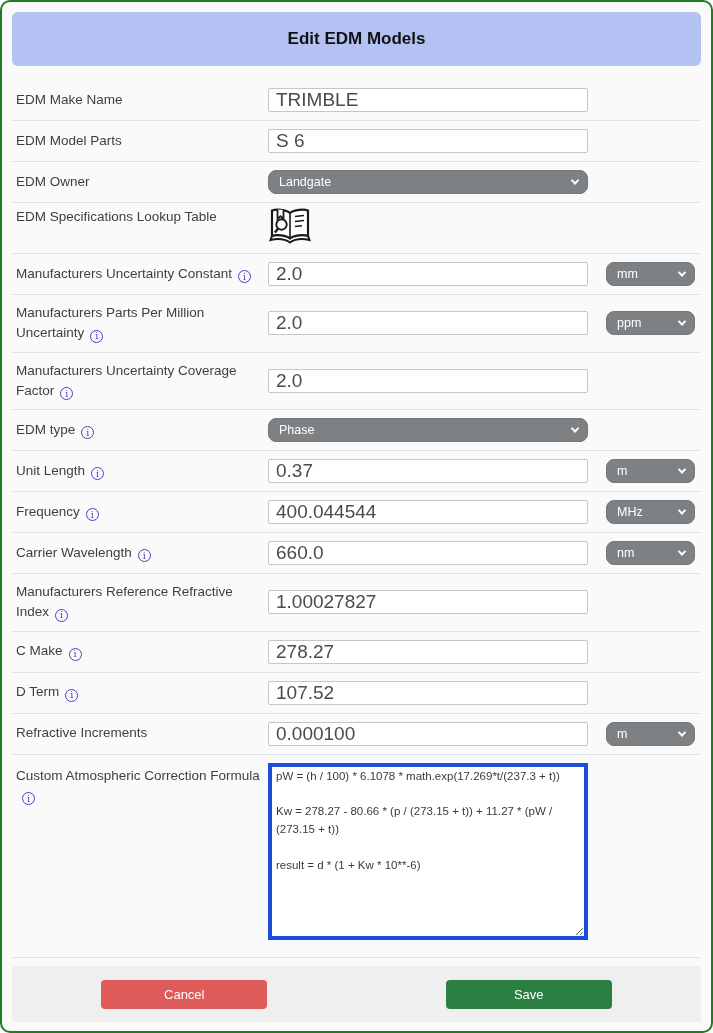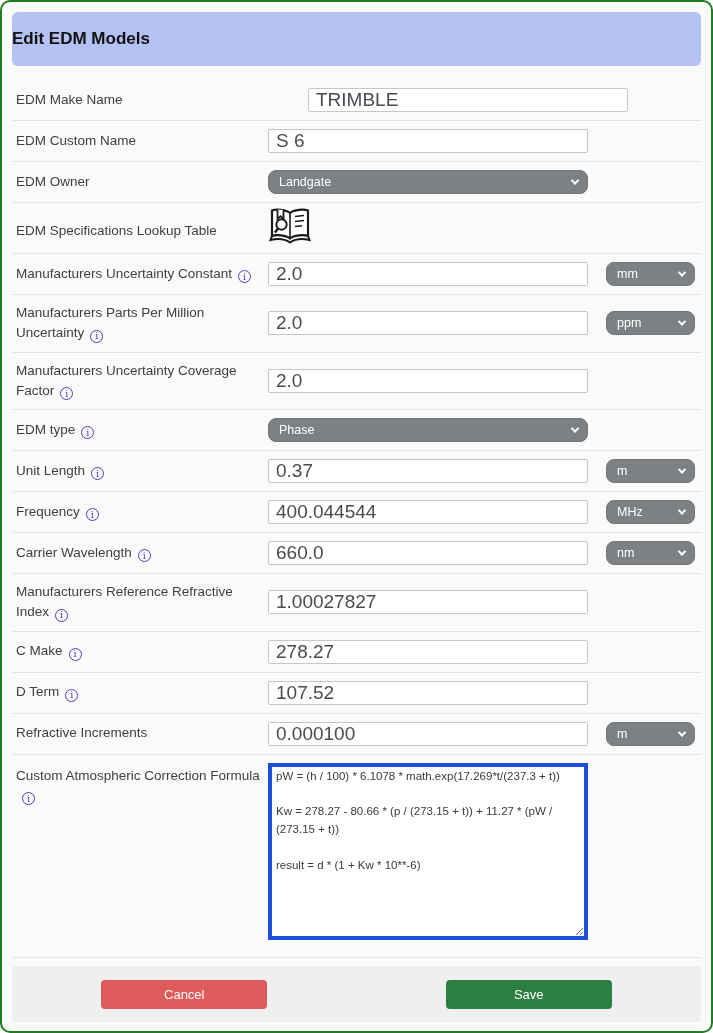--- a/index.html
+++ b/index.html
@@ -11,34 +11,34 @@
     background:#fafafa;
     display:flex; flex-direction:column;
     overflow:hidden;
     font-family:"Liberation Sans", sans-serif;
   }
 
   .header {
     flex:none; margin:10px 10px 14px;
     height:54px; border-radius:6px;
     background:#b4c1f3;
-    display:flex; align-items:center; justify-content:flex-start;
+    display:flex; align-items:center; justify-content:center;
     font-size:17px; font-weight:bold; color:#111;
   }
 
   .rows { flex:none; margin:0 10px; }
   .row {
     display:flex; align-items:center;
     padding:8px 4px;
     border-top:1px solid #e4e4e4;
     min-height:40px;
   }
-  .rows .row:first-child { border-top:none;gap:40px; }
+  .rows .row:first-child { border-top:none; }
   .row.top    { align-items:flex-start; }
-  .row.bottomalign { align-items:flex-end; padding-top:4px; }
+  .row.bottomalign { align-items:flex-start; padding-top:4px; }
 
   .lbl {
     flex:none; width:252px; padding-right:8px;
     font-size:13.5px; line-height:1.5; color:#3f3f3f;
   }
   .ctl { flex:none; width:320px; display:flex; }
   .unitcol { flex:none; width:89px; margin-left:18px; }
 
   input.txt {
     width:100%; height:24px;
@@ -111,21 +111,21 @@
 
     <div class="row">
       <div class="lbl"><span>EDM Make Name</span></div>
       <div class="ctl">
           <input class="txt" type="text" value="TRIMBLE" style="">
         </div>
       <div class="unitcol"></div>
     </div>
 
     <div class="row">
-      <div class="lbl"><span>EDM Custom Name</span></div>
+      <div class="lbl"><span>EDM Model Parts</span></div>
       <div class="ctl">
           <input class="txt" type="text" value="S 6" style="">
         </div>
       <div class="unitcol"></div>
     </div>
 
     <div class="row">
       <div class="lbl"><span>EDM Owner</span></div>
       <div class="ctl">
         <div class="select">

